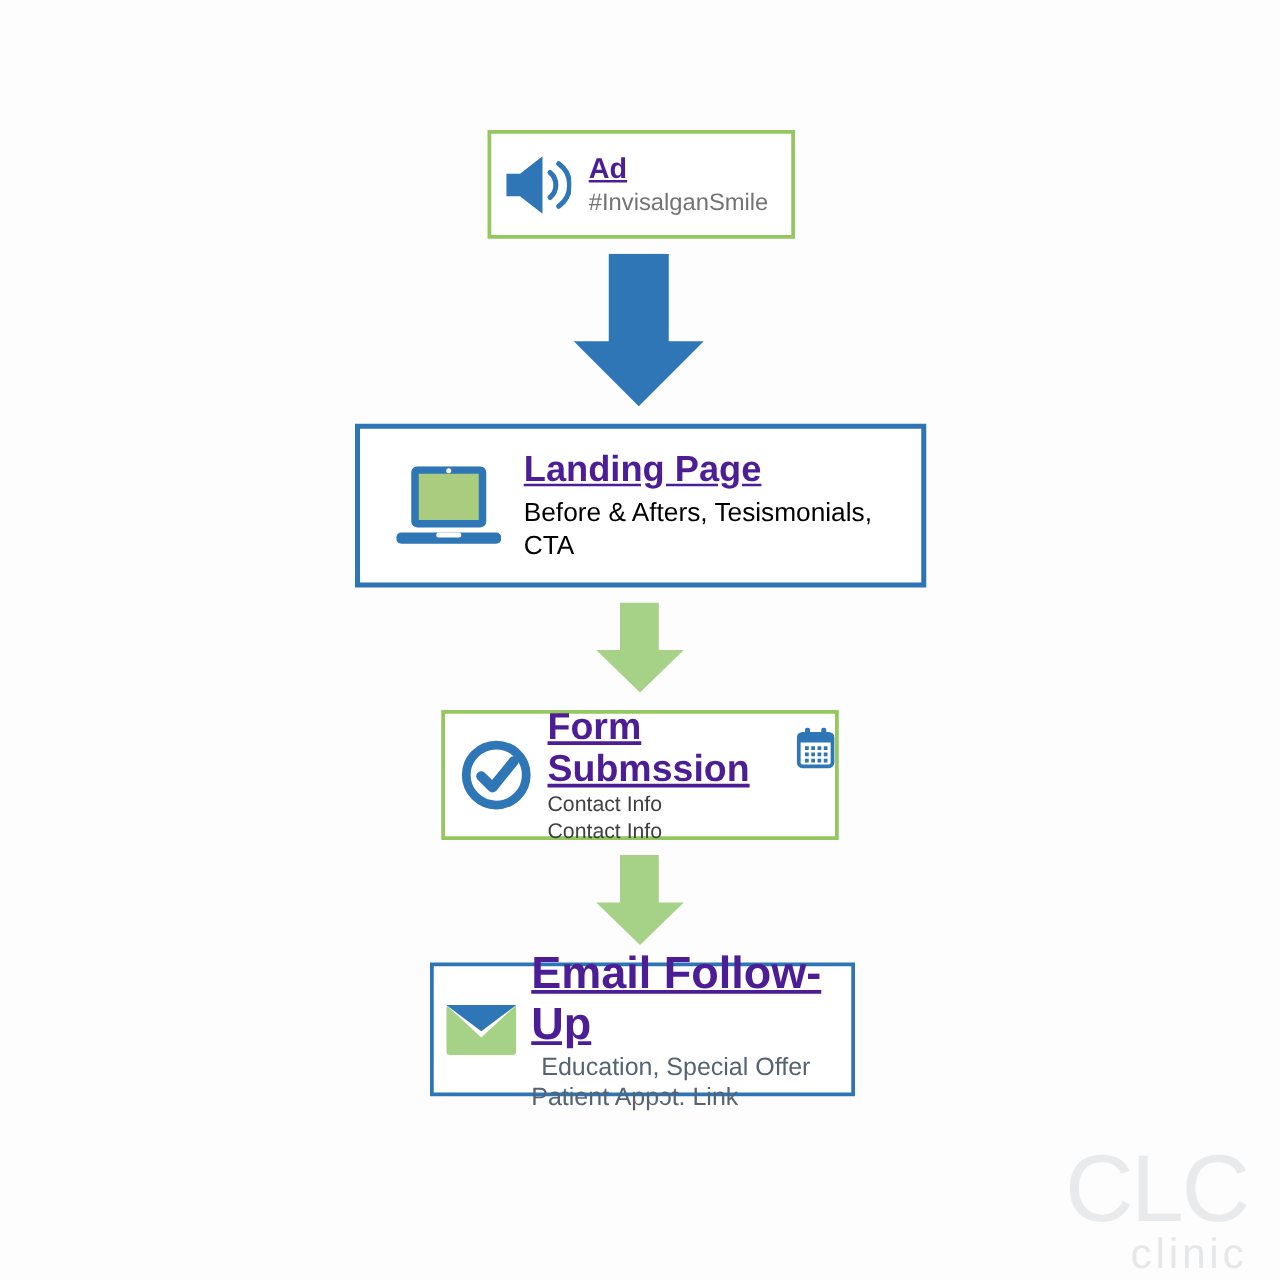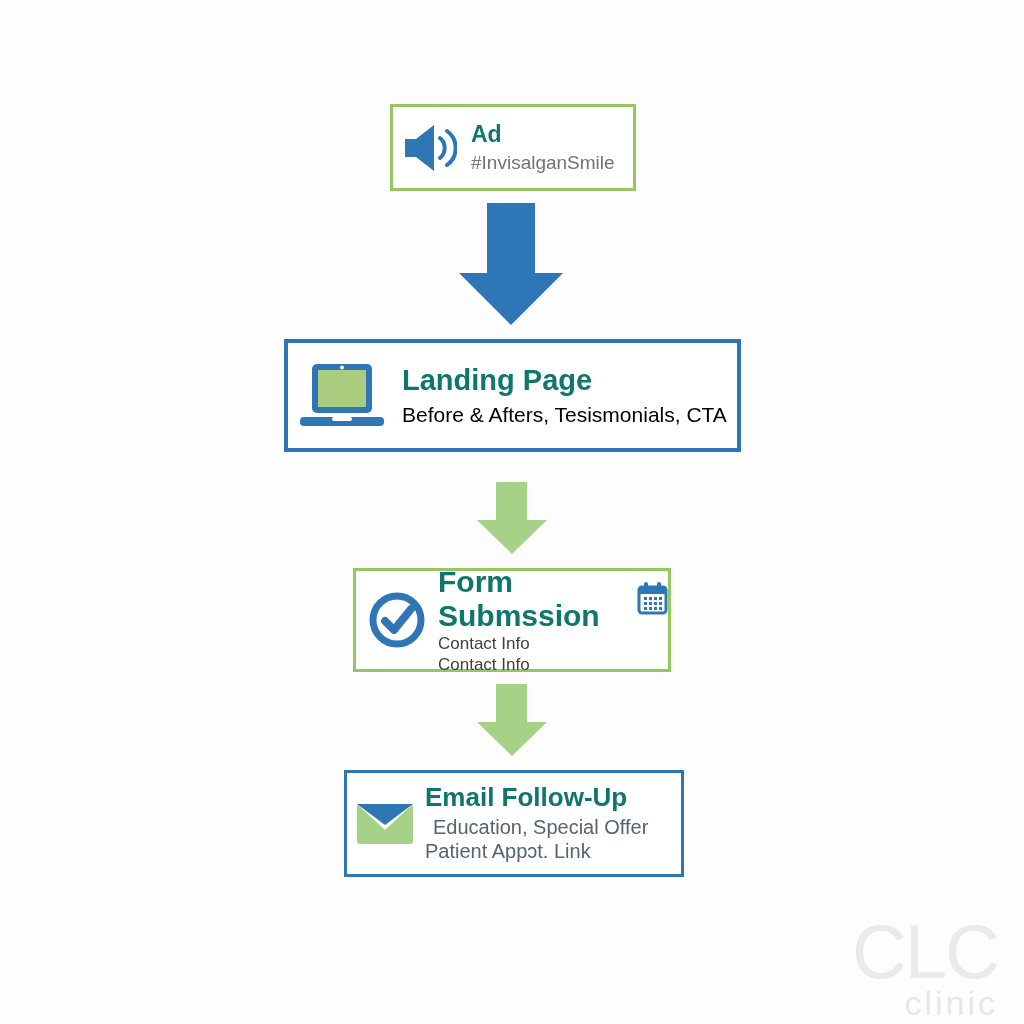--- a/index.html
+++ b/index.html
@@ -9,44 +9,44 @@
     font-family:"Liberation Sans","DejaVu Sans",sans-serif;
   }
   
   .node{
     position:absolute;background:#ffffff;box-sizing:border-box;
     display:flex;align-items:center;
   }
   .border-green{border:3px solid #94c75f;}
   .border-blue{border:4px solid #2e75b6;}
   .node-text{display:flex;flex-direction:column;justify-content:center;}
-  .node-title{font-weight:bold;color:#0f766e;line-height:1.15;}
+  .node-title{font-weight:bold;color:#4c1d95;line-height:1.15;text-decoration:underline;}
   .node-sub{color:#000000;line-height:1.22;}
   .hashtag{color:#737373;}
   .icon{display:inline-flex;align-items:center;justify-content:center;flex:none;}
 
   
   .node-ad{left:390px;top:104px;width:246px;height:87px;padding-left:12px;gap:14px;}
   .node-ad .node-title{font-size:23px;margin-bottom:3px;}
   .node-ad .node-sub{font-size:19px;}
 
   
-  .node-landing{left:284px;top:339px;width:457px;height:113px;padding-left:12px;gap:18px;}
+  .node-landing{left:284px;top:339px;width:457px;height:131px;padding-left:29px;gap:18px;}
   .node-landing .node-title{font-size:29px;margin-bottom:5px;}
   .node-landing .node-sub{font-size:21px;}
 
   
   .node-form{left:353px;top:568px;width:318px;height:104px;padding-left:12px;gap:12px;border-width:3px;}
   .node-form .node-title{font-size:30px;}
   .node-form .node-sub{font-size:17px;color:#404040;}
   .title-row{display:flex;align-items:center;gap:10px;}
 
   
   .node-email{left:344px;top:770px;width:340px;height:107px;padding-left:10px;gap:12px;border-width:3px;}
-  .node-email .node-title{font-size:26px;margin-bottom:2px;}
+  .node-email .node-title{font-size:36px;margin-bottom:2px;}
   .node-email .node-sub{font-size:20px;color:#566373;}
   .indent{padding-left:8px;}
 
   
   .arrow{position:absolute;line-height:0;}
   .arrow-1{left:459px;top:203px;}
   .arrow-2{left:477px;top:482px;}
   .arrow-3{left:477px;top:684px;}
 
   

